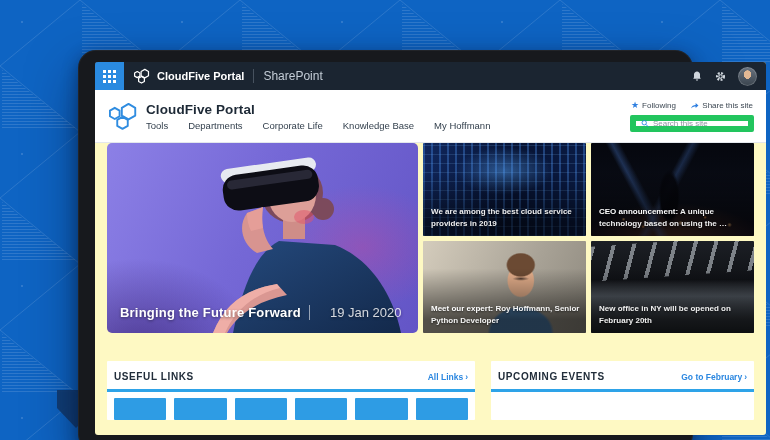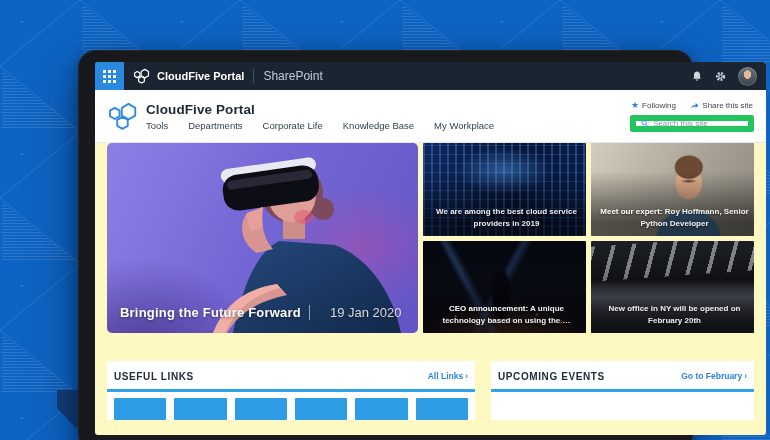--- a/index.html
+++ b/index.html
@@ -51,21 +51,21 @@
   .pagebody{flex:1;padding:0 12px;}
   .section-row{display:flex;justify-content:space-between;align-items:center;margin:9px 1px 7px;}
   .section-row h2{margin:0;font-size:10.5px;font-weight:700;color:#212d3a;letter-spacing:.6px;}
   .blue-link{font-size:8.5px;font-weight:600;color:#2b87e0;cursor:pointer;white-space:nowrap;}
   .blue-link .chev{margin-left:2px;}
 
   .news-grid{display:grid;grid-template-columns:311px 1fr 1fr;grid-template-rows:93px 92px;gap:5px;}
   .tile{position:relative;overflow:hidden;cursor:pointer;border-radius:1px;}
   .tile::after{content:"";position:absolute;inset:0;background:linear-gradient(rgba(0,0,0,0) 30%, rgba(0,0,0,.58) 85%);}
   .tile .cap{position:absolute;left:8px;right:4px;bottom:6px;z-index:2;color:#fff;font-size:8px;line-height:1.5;
-             text-shadow:0 1px 2px rgba(0,0,0,.6);text-align:center;}
+             text-shadow:0 1px 2px rgba(0,0,0,.6);}
   .cap-bold{font-weight:700;}
   .cap-rest{font-weight:600;opacity:.93;}
 
   .hero{grid-row:1/3;position:relative;overflow:hidden;cursor:pointer;border-radius:5px;
         background:radial-gradient(120px 90px at 82% 55%, rgba(233,64,135,.28), transparent 70%),
                    radial-gradient(170px 130px at 10% 110%, rgba(40,14,88,.55), transparent 72%),
                    linear-gradient(115deg,#8c80e6 0%,#7568d6 45%,#6355c6 100%);}
   .hero-art{position:absolute;inset:0;width:100%;height:100%;}
   .hero-cap{position:absolute;left:13px;bottom:13px;z-index:2;display:flex;align-items:baseline;
             text-shadow:0 1px 3px rgba(0,0,0,.45);}
@@ -98,21 +98,21 @@
   .t-office{background:linear-gradient(#1c1f25 0%,#101216 42%,#565d66 60%,#1f2328 100%);}
   .t-office::before{content:"";position:absolute;inset:0 0 62% 0;
       background:repeating-linear-gradient(105deg, rgba(235,243,250,.8) 0 4px, transparent 4px 20px);
       opacity:.6;transform:skewY(-4deg);}
 
   
   .bottom-row{display:flex;gap:16px;margin-top:28px;}
   .card{background:#fff;border-radius:1px;}
   .card-links{width:368px;flex:0 0 368px;}
   .card-events{flex:1;}
-  .card-head{display:flex;justify-content:space-between;padding:10px 7px 0;}
+  .card-head{display:flex;justify-content:space-between;align-items:center;padding:10px 7px 0;}
   .card-head h2{margin:0;font-size:10px;font-weight:700;color:#212d3a;letter-spacing:.6px;}
   .underline{height:3px;background:#2ea3e8;margin-top:7px;}
   .link-tiles{display:flex;gap:8px;margin:6px 7px 0;}
   .link-tiles .lt{flex:1;height:22px;background:#2e9ce4;border-radius:1px;cursor:pointer;}
 </style>
 </head>
 <body>
 
 <div class="stage">
 
@@ -195,21 +195,21 @@
             </g>
           </svg>
         </span>
         <div class="title-nav">
           <div class="site-title">CloudFive Portal</div>
           <div class="nav">
             <span>Tools</span>
             <span>Departments</span>
             <span>Corporate Life</span>
             <span>Knowledge Base</span>
-            <span>My Workplace</span>
+            <span>My Hoffmann</span>
           </div>
         </div>
         <div class="header-right">
           <div class="actions">
             <span class="action">
               <span class="star">★</span>
               <span class="lbl">Following</span>
             </span>
             <span class="action">
               <svg width="9" height="9" viewBox="0 0 16 13" aria-hidden="true">
@@ -259,25 +259,25 @@
             </svg>
             <div class="hero-cap">
               <span class="hero-title">Bringing the Future Forward</span>
               <span class="hero-date">19 Jan 2020</span>
             </div>
           </div>
 
           <div class="tile t-servers">
             <div class="cap"><span class="cap-bold"></span><span class="cap-rest">We are among the best cloud service providers in 2019</span></div>
           </div>
+          <div class="tile t-ceo">
+            <div class="cap"><span class="cap-bold">CEO announcement:</span><span class="cap-rest"> A unique technology based on using the …</span></div>
+          </div>
           <div class="tile t-expert">
             <div class="cap"><span class="cap-bold">Meet our expert:</span><span class="cap-rest"> Roy Hoffmann, Senior Python Developer</span></div>
-          </div>
-          <div class="tile t-ceo">
-            <div class="cap"><span class="cap-bold">CEO announcement:</span><span class="cap-rest"> A unique technology based on using the …</span></div>
           </div>
           <div class="tile t-office">
             <div class="cap"><span class="cap-bold"></span><span class="cap-rest">New office in NY will be opened on February 20th</span></div>
           </div>
         </div>
 
         <div class="bottom-row">
           <div class="card card-links">
             <div class="card-head">
               <h2>USEFUL LINKS</h2>

